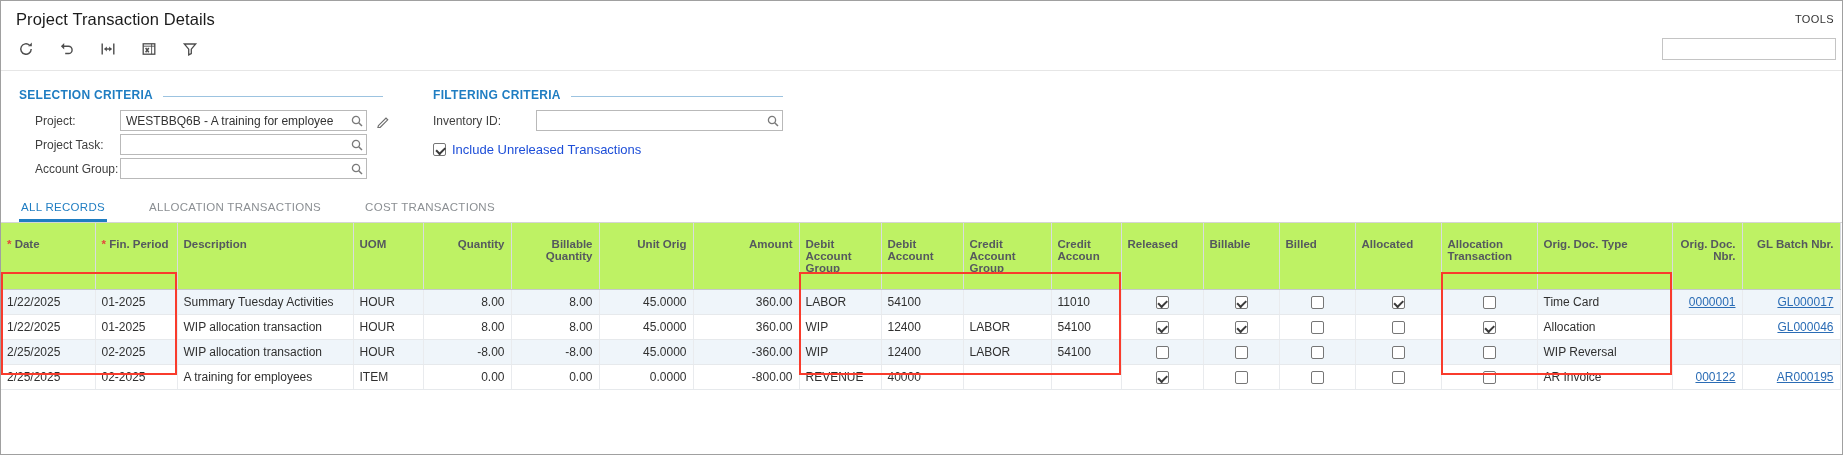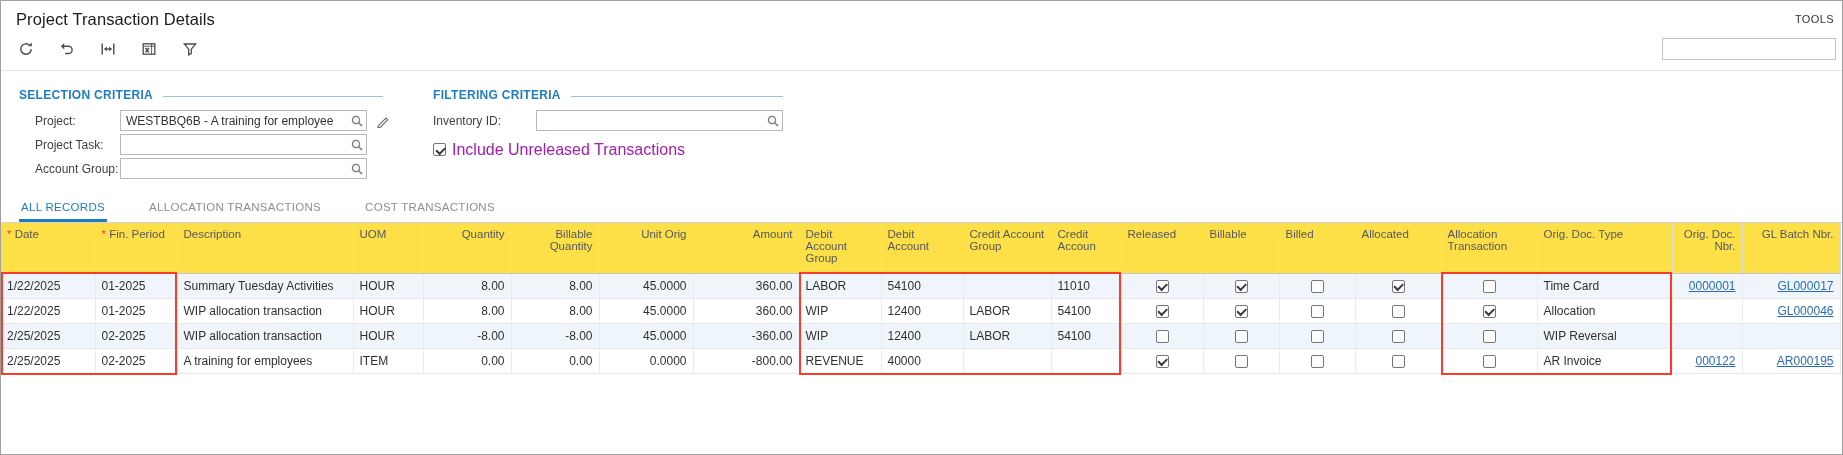--- a/index.html
+++ b/index.html
@@ -34,36 +34,36 @@
   .sec-line{flex:1;border-top:1px solid #9cc3e0;margin-left:10px;position:relative;top:1px;}
   .frow{display:flex;align-items:center;height:23px;margin-top:1px;padding-left:16px;}
   .col2 .frow{padding-left:0;}
   .frow label{width:85px;font-size:12px;color:#3f3f3f;flex:none;}
   .col2 .frow label{width:103px;}
   .inwrap{position:relative;width:247px;flex:none;}
   .inwrap input{width:100%;height:21px;border:1px solid #b9b9b9;background:#fff;font-size:12px;color:#333;padding:2px 20px 2px 5px;outline:none;white-space:nowrap;overflow:hidden;}
   .lookup{position:absolute;right:3px;top:50%;transform:translateY(-50%);line-height:0;cursor:pointer;}
   .pencil{margin-left:9px;line-height:0;cursor:pointer;}
   .cbrow{margin-top:6px;padding-left:103px;align-items:center;}
-  .cblabel{font-size:16px;color:#a21caf;margin-left:6px;}
+  .cblabel{font-size:13px;color:#1d4ed8;margin-left:6px;}
 
   
   .cb{display:inline-block;width:13px;height:13px;border:1px solid #767676;border-radius:2px;background:#fff;position:relative;vertical-align:middle;cursor:pointer;}
   .cb.checked::after{content:'';position:absolute;left:1.5px;top:2.5px;width:7px;height:3.5px;border-left:2px solid #3a3a3a;border-bottom:2px solid #3a3a3a;transform:rotate(-45deg);}
 
   
   .tabs{display:flex;gap:40px;padding:0 0 0 18px;border-bottom:1px solid #d5d5d5;height:31px;align-items:flex-end;}
   .tab{font-size:11.5px;letter-spacing:.3px;color:#8b8f93;padding:6px 2px 9px;cursor:pointer;white-space:nowrap;}
   .tab.active{color:var(--accent);padding-bottom:6px;border-bottom:3px solid var(--accent);font-weight:400;}
 
   
   .gridwrap{position:relative;}
   table{border-collapse:collapse;table-layout:fixed;width:1839px;font-size:12px;}
-  th{background:#fde047;border-right:1px solid #d9dcdf;border-bottom:1px solid #c4c8cc;color:#55595e;
-     font-weight:400;font-size:11.5px;text-align:left;vertical-align:top;padding:5px 6px;height:50px;cursor:pointer;}
+  th{background:#bef264;border-right:1px solid #d9dcdf;border-bottom:1px solid #c4c8cc;color:#55595e;
+     font-weight:700;font-size:11.5px;text-align:left;vertical-align:top;padding:15px 6px;height:50px;cursor:pointer;}
   th.r{text-align:right;}
   .req{color:var(--req);}
   td{height:25px;padding:2px 6px;border-right:1px solid #e9ebee;border-bottom:1px solid #e6e9ec;
      white-space:nowrap;overflow:hidden;color:#303030;}
   td.r{text-align:right;}
   td.c{text-align:center;}
   tbody tr:nth-child(odd){background:#eff5fa;}
   tbody tr:nth-child(even){background:#ffffff;}
   a.lnk{color:var(--link);text-decoration:underline;cursor:pointer;}
 

